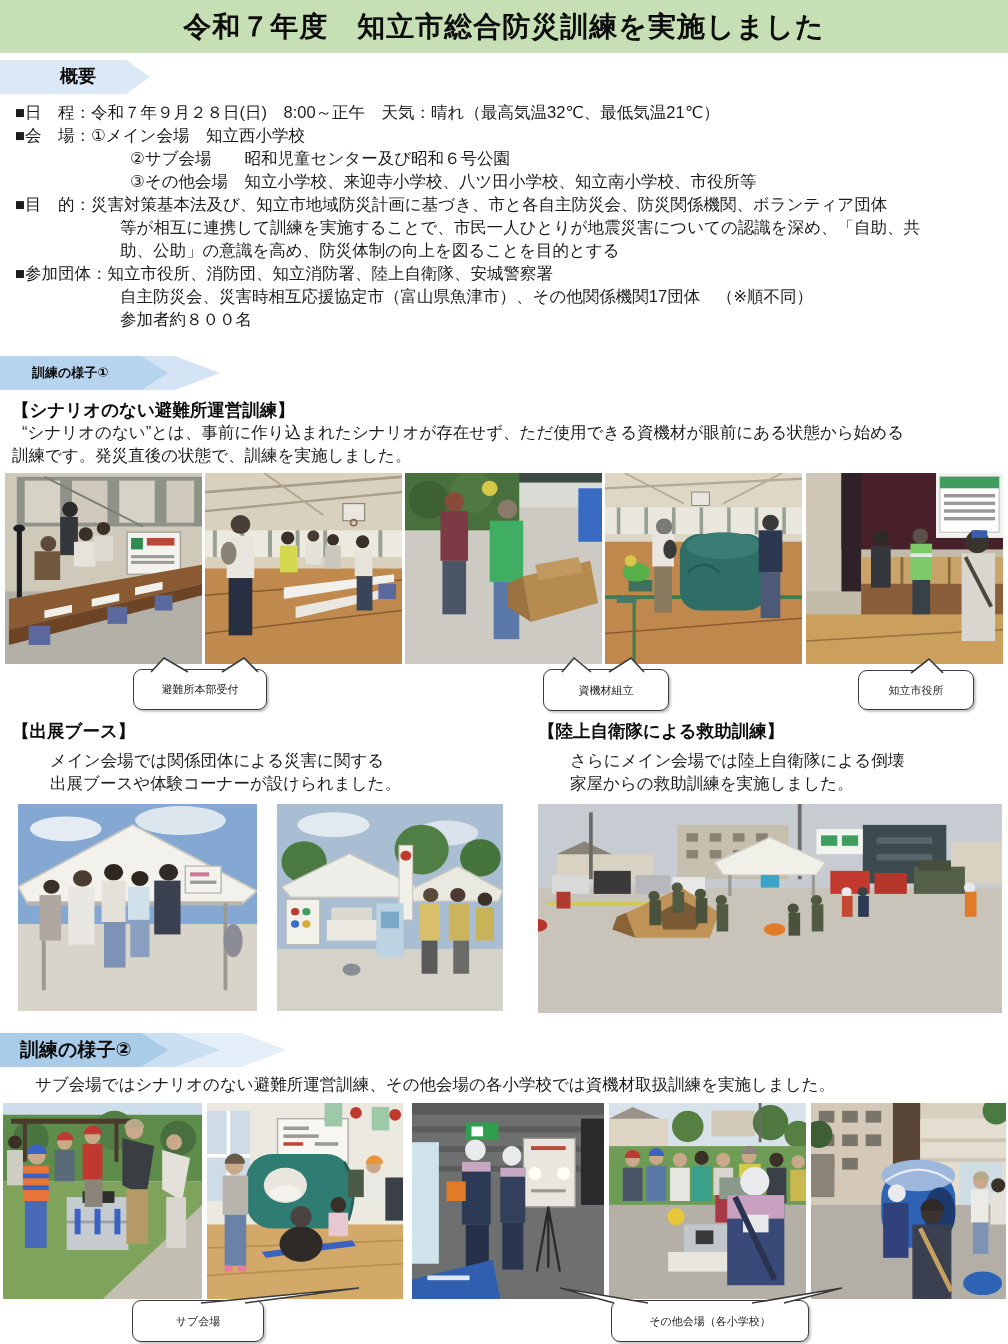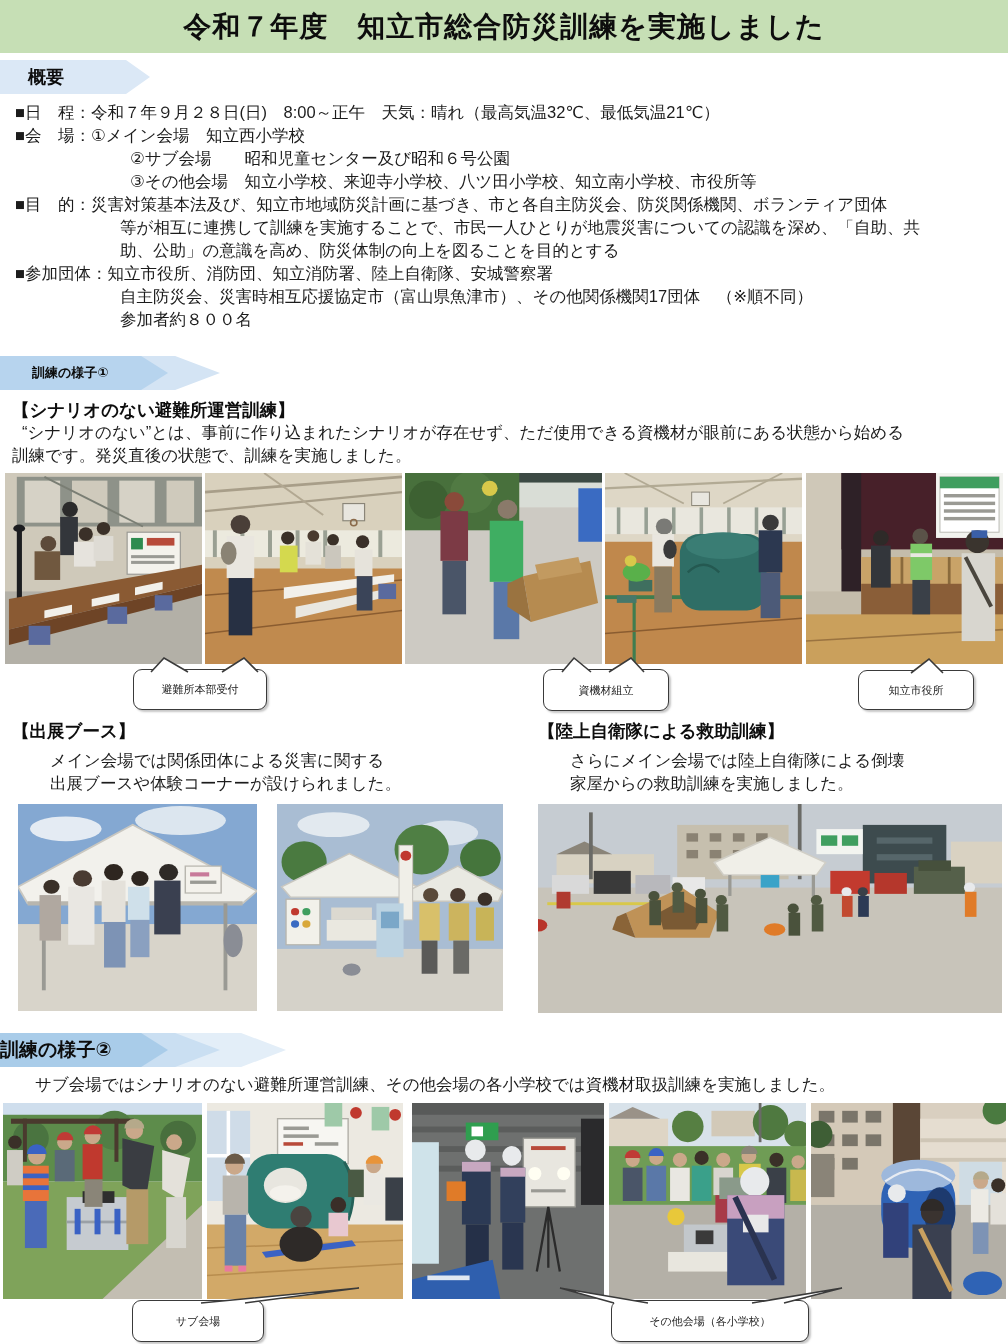--- a/index.html
+++ b/index.html
@@ -13,32 +13,32 @@
 
   
   .pent{clip-path:polygon(0 0,84% 0,100% 50%,84% 100%,0 100%);}
   .chev{clip-path:polygon(0 0,62% 0,100% 50%,62% 100%,0 100%,38% 50%);}
   .banner{position:absolute;height:34px;}
   .banner .shape{position:absolute;top:0;height:34px;}
   .banner .txt{position:relative;z-index:3;font-weight:bold;line-height:34px;color:#0d0d0d;}
 
   #banner-overview{top:60px;left:0;}
   #banner-overview .main{left:0;width:150px;background:#dbe8f6;z-index:2;}
-  #banner-overview .txt{padding-left:28px;font-size:18px;}
+  #banner-overview .txt{padding-left:60px;font-size:18px;font-family:Liberation Mono, monospace;}
 
   #banner-t1{top:356px;left:0;}
   #banner-t1 .main{left:0;width:168px;background:#b7d4ee;z-index:2;}
   #banner-t1 .c1{left:102px;width:118px;background:#d4e4f4;z-index:1;}
   #banner-t1 .txt{padding-left:32px;font-size:13px;}
 
   #banner-t2{top:1033px;left:0;}
   #banner-t2 .main{left:0;width:168px;background:#a9cce9;z-index:2;}
   #banner-t2 .c1{left:102px;width:118px;background:#cadff2;z-index:1;}
   #banner-t2 .c2{left:168px;width:118px;background:#e3eef8;z-index:0;}
-  #banner-t2 .txt{font-size:19px;}
+  #banner-t2 .txt{padding-left:20px;font-size:19px;}
 
   
   .tline{position:absolute;font-size:16.5px;white-space:pre;color:#1c1c1c;}
   .bold17{font-weight:bold;font-size:17.5px;color:#0d0d0d;}
 
   
   .photo{position:absolute;overflow:hidden;background:#ccc;}
   .photo svg{display:block;width:100%;height:100%;}
 
   

